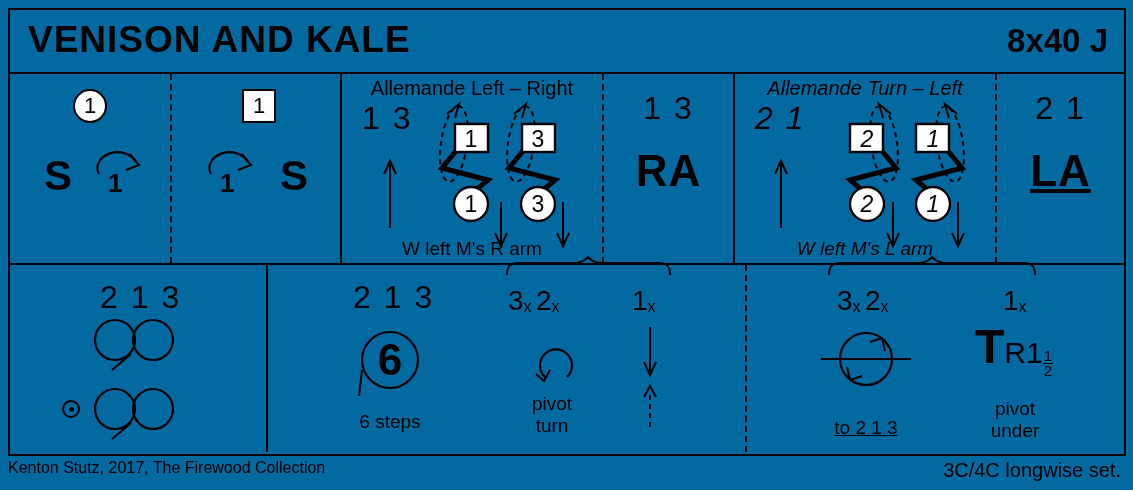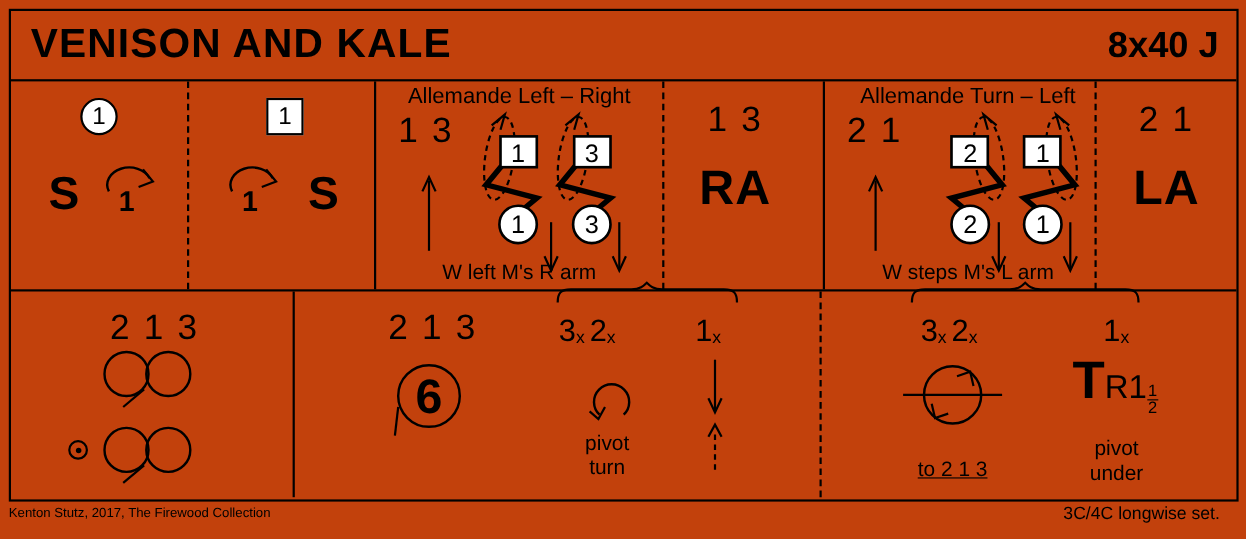--- a/index.html
+++ b/index.html
@@ -1,16 +1,16 @@
 <!DOCTYPE html>
 <html><head>
 <meta charset="utf-8">
 <style>
   html,body{margin:0;padding:0;background:#fff;}
-  .sheet{position:relative;width:1133px;height:490px;background:#c2410c;color:#000;
+  .sheet{position:relative;width:1133px;height:490px;background:#0369a1;color:#000;
          font-family:"Liberation Sans",sans-serif;overflow:hidden;}
   .frame{position:absolute;left:8px;top:8px;width:1114px;height:444px;border:2px solid #000;}
   .abs{position:absolute;}
   .row{position:absolute;left:0;width:100%;}
   .title-row{top:0;height:62px;border-bottom:2px solid #000;}
   .row1{top:64px;height:189px;border-bottom:2px solid #000;}
   .row2{top:255px;height:187px;padding-left:24px;}
   .cell{position:absolute;top:0;height:100%;box-sizing:border-box;overflow:visible;}
   .b-dash{border-left:2px dashed #000;}
   .b-solid{border-left:2px solid #000;}
@@ -33,22 +33,22 @@
   .dashpath{fill:none;stroke:#000;stroke-width:2px;stroke-dasharray:5 4;}
   .mnum{font-size:23px;text-anchor:middle;font-family:"Liberation Sans",sans-serif;}
   .sixnum{font-size:44px;font-weight:bold;text-anchor:middle;font-family:"Liberation Sans",sans-serif;}
   .barnum{font-size:28px;}
   .barx{font-size:16px;vertical-align:-2px;}
   .tsym{font-size:48px;font-weight:bold;line-height:1;}
   .tsub{font-size:30px;line-height:1;}
   .frac{display:inline-flex;flex-direction:column;font-size:15px;line-height:14px;
         text-align:center;vertical-align:2px;}
   .frac .num{border-bottom:1.5px solid #000;padding:0 1px;}
-  .footer-left{left:8px;top:459px;font-size:12px;}
-  .footer-right{right:24px;top:459px;font-size:16px;}
+  .footer-left{left:8px;top:459px;font-size:16px;}
+  .footer-right{right:12px;top:459px;font-size:20px;}
   .marker{border:2px solid #000;border-radius:50%;width:14px;height:14px;
           display:flex;align-items:center;justify-content:center;}
   .marker i{width:5px;height:5px;border-radius:50%;background:#000;}
 </style>
 </head>
 <body>
 
 <div class="sheet">
   <div class="frame">
 
@@ -117,21 +117,21 @@
           <polyline class="thin" points="2,33 8,46 14,33"></polyline>
         </svg>
         <span class="abs caption ctr" style="left:0;top:164px;width:100%;">W left M's R arm</span>
       </div>
 
       <div class="cell b-dash" style="left:592px;width:131px;">
         <span class="abs couples ctr" style="left:0;top:16px;width:100%;">1 3</span>
         <span class="abs bigsym ctr" style="left:0;top:72px;width:100%;font-size:44px;">RA</span>
       </div>
 
-      <div class="cell b-solid" style="left:738px;width:262px;">
+      <div class="cell b-solid" style="left:723px;width:262px;font-style:italic;">
         <span class="abs cell-title">Allemande Turn – Left</span>
         <span class="abs couples" style="left:20px;top:26px;">2 1</span>
         <svg style="left:38px;top:84px;" width="16" height="72" viewBox="0 0 16 72">
           <line class="thin" x1="8" y1="6" x2="8" y2="70"></line>
           <polyline class="thin" points="2,16 8,3 14,16"></polyline>
         </svg>
         <svg style="left:101px;top:26px;" width="70" height="124" viewBox="0 0 70 124">
           <g transform="translate(70 0) scale(-1 1)">
             <ellipse class="dashpath" cx="22" cy="44" rx="13" ry="38" transform="rotate(8 22 44)"></ellipse>
             <polyline class="thin" points="15,14 27,4 23,18"></polyline>
@@ -154,26 +154,26 @@
           <text class="mnum" x="31" y="112">1</text>
         </svg>
         <svg style="left:150px;top:126px;" width="16" height="48" viewBox="0 0 16 48">
           <line class="thin" x1="8" y1="2" x2="8" y2="44"></line>
           <polyline class="thin" points="2,33 8,46 14,33"></polyline>
         </svg>
         <svg style="left:215px;top:126px;" width="16" height="48" viewBox="0 0 16 48">
           <line class="thin" x1="8" y1="2" x2="8" y2="44"></line>
           <polyline class="thin" points="2,33 8,46 14,33"></polyline>
         </svg>
-        <span class="abs caption ctr" style="left:0;top:164px;width:100%;">W steps M's L arm</span>
+        <span class="abs caption ctr" style="left:0;top:164px;width:100%;">W left M's L arm</span>
       </div>
 
       <div class="cell b-dash" style="left:985px;width:129px;">
         <span class="abs couples ctr" style="left:0;top:16px;width:100%;">2 1</span>
-        <span class="abs bigsym ctr" style="left:0;top:72px;width:100%;font-size:44px;">LA</span>
+        <span class="abs bigsym ctr" style="left:0;top:72px;width:100%;font-size:44px;text-decoration:underline;">LA</span>
       </div>
     </div>
 
     <div class="row row2">
 
       <div class="cell" style="left:0;width:256px;">
         <span class="abs couples" style="left:90px;top:14px;">2 1 3</span>
         <svg style="left:75px;top:45px;" width="104" height="62" viewBox="0 0 104 62">
           <circle class="sk" cx="30" cy="30" r="20"></circle>
           <circle class="sk" cx="68" cy="30" r="20"></circle>
@@ -189,20 +189,21 @@
           </div>
       </div>
 
       <div class="cell b-solid" style="left:256px;width:479px;">
         <span class="abs couples" style="left:85px;top:14px;">2 1 3</span>
         <svg style="left:86px;top:55px;" width="70" height="92" viewBox="0 0 70 92">
           <circle class="sk" cx="36" cy="40" r="28"></circle>
           <line class="thin" x1="8" y1="50" x2="5" y2="76"></line>
           <text class="sixnum" x="36" y="55">6</text>
         </svg>
+        <span class="abs caption ctr" style="left:52px;top:146px;width:140px;">6 steps</span>
 
         <svg style="left:237px;top:-9px;" width="167" height="20" viewBox="0 0 167 20">
           <path class="thin" d="M2,19 C2,10 5,7 14,7 L69,7 C77,7 80,4 83,1 C86,4 89,7 97,7 L153,7 C162,7 165,10 165,19"></path>
         </svg>
         <span class="abs" style="left:240px;top:20px;"><span class="barnum">3</span><span class="barx">x</span>&nbsp;<span class="barnum">2</span><span class="barx">x</span></span>
         <span class="abs" style="left:364px;top:20px;"><span class="barnum">1</span><span class="barx">x</span></span>
 
         <svg style="left:260px;top:75px;" width="48" height="48" viewBox="0 0 48 48">
           <path class="sk" d="M39,37 A16,16 0 1 0 17,37"></path>
           <polyline class="thin" points="8,34 16,41 22,30"></polyline>

